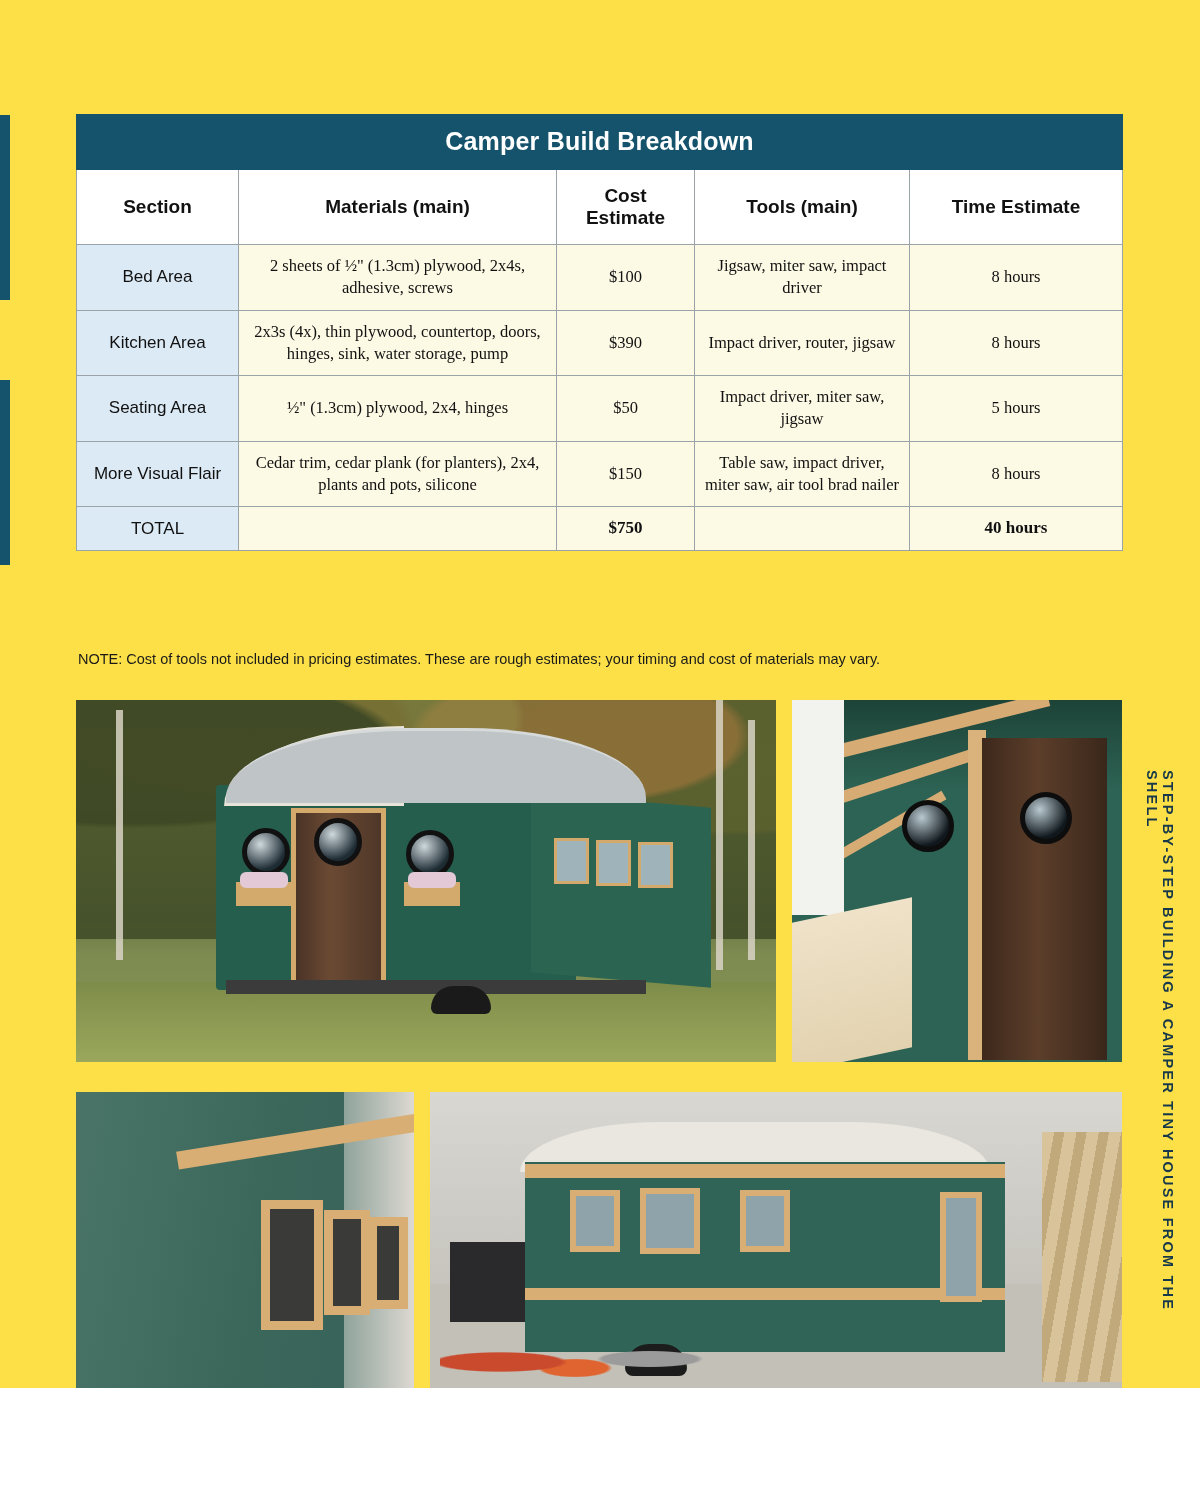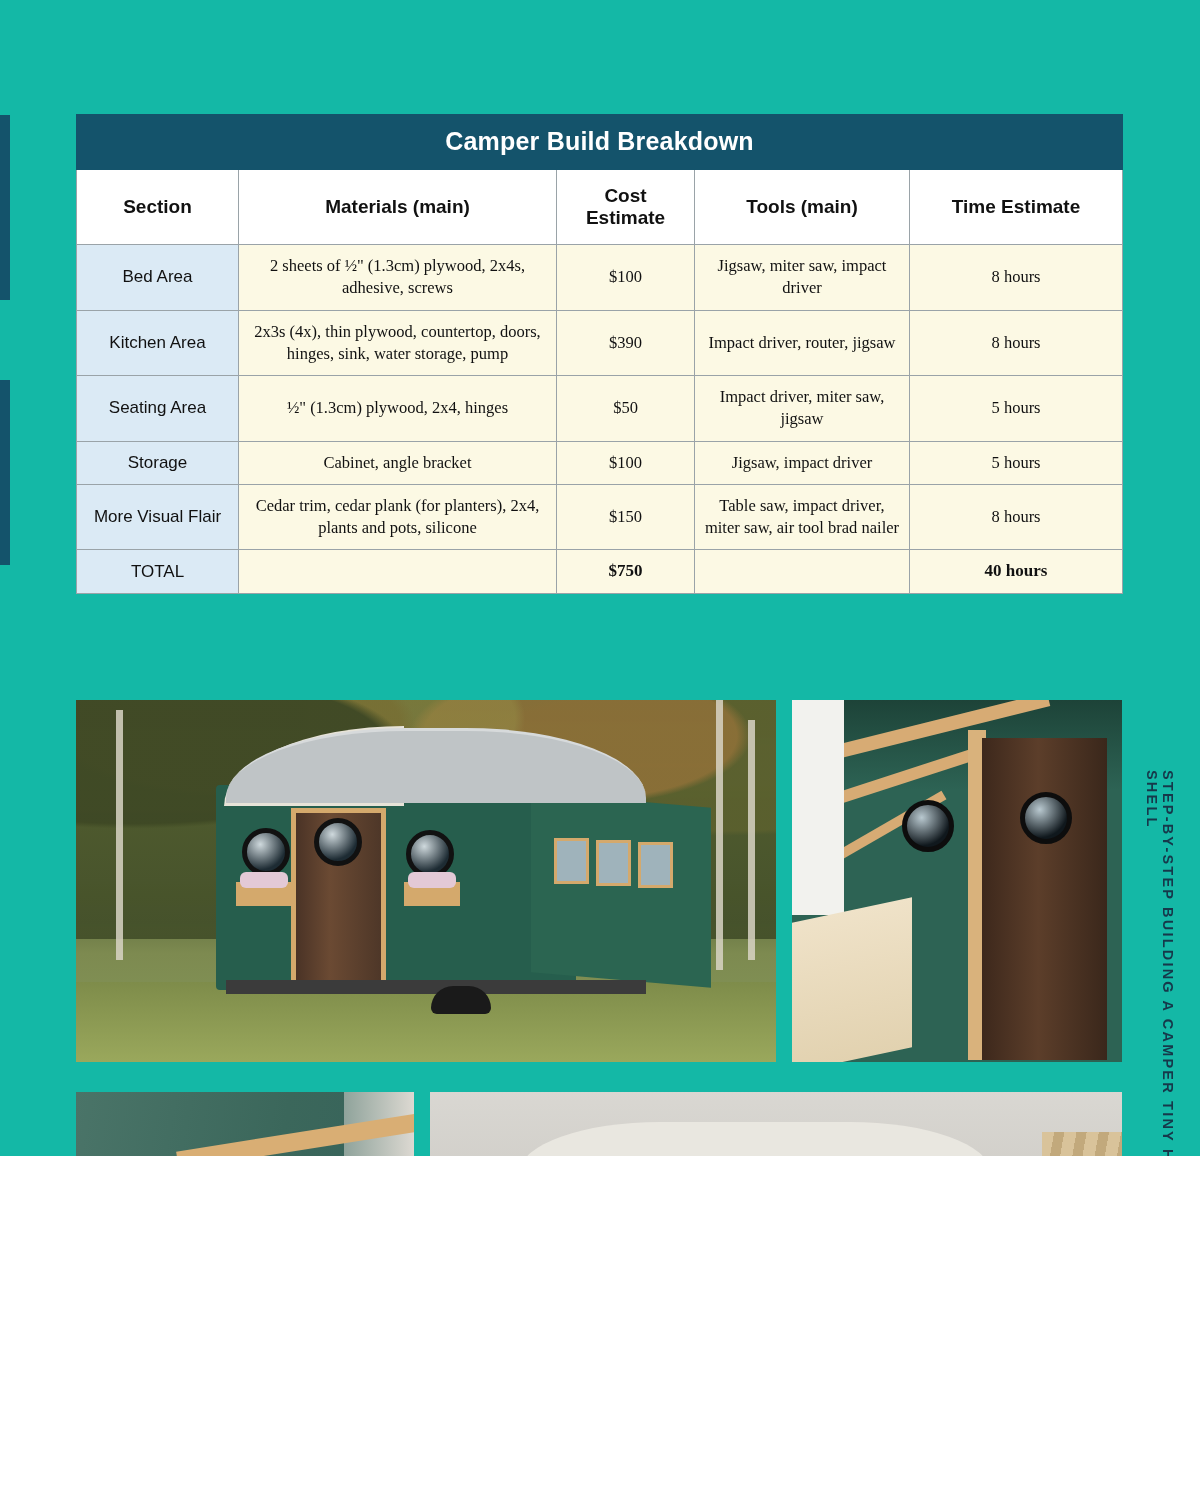--- a/index.html
+++ b/index.html
@@ -4,23 +4,23 @@
 <style>
   * { box-sizing: border-box; }
   html, body {
     margin: 0; padding: 0;
     width: 1200px; height: 1500px;
     background: #ffffff;
     font-family: "Liberation Sans", sans-serif;
   }
   .page {
     position: relative;
-    width: 1200px; height: 1156px;
+    width: 1200px; height: 1388px;
     overflow: hidden;
-    background: #14b8a6;
+    background: #fde047;
   }
 
   
   .edge-mark {
     position: absolute;
     left: 0;
     width: 10px;
     background: #14536b;
   }
   .edge-mark.top { top: 115px; height: 185px; }
@@ -269,44 +269,38 @@
           <td class="cell">8 hours</td>
         </tr>
         <tr>
           <td class="sec">Seating Area</td>
           <td class="cell">½" (1.3cm) plywood, 2x4, hinges</td>
           <td class="cell">$50</td>
           <td class="cell">Impact driver, miter saw, jigsaw</td>
           <td class="cell">5 hours</td>
         </tr>
         <tr>
-          <td class="sec">Storage</td>
-          <td class="cell">Cabinet, angle bracket</td>
-          <td class="cell">$100</td>
-          <td class="cell">Jigsaw, impact driver</td>
-          <td class="cell">5 hours</td>
-        </tr>
-        <tr>
           <td class="sec">More Visual Flair</td>
           <td class="cell">Cedar trim, cedar plank (for planters), 2x4, plants and pots, silicone</td>
           <td class="cell">$150</td>
           <td class="cell">Table saw, impact driver, miter saw, air tool brad nailer</td>
           <td class="cell">8 hours</td>
         </tr>
         <tr class="total">
           <td class="sec">TOTAL</td>
           <td class="cell empty"></td>
           <td class="cell total-b">$750</td>
           <td class="cell empty"></td>
           <td class="cell total-b">40 hours</td>
         </tr>
       </tbody>
     </table>
   </div>
 
+  <div class="note">NOTE: Cost of tools not included in pricing estimates. These are rough estimates; your timing and cost of materials may vary.</div>
 
   <div class="photo ph1">
     <div class="sky"></div>
     <div class="trees"></div>
     <div class="trunk" style="left:40px; top:10px; height:250px;"></div>
     <div class="trunk" style="left:640px; top:0px; height:270px;"></div>
     <div class="trunk" style="left:672px; top:20px; height:240px;"></div>
     <div class="grass"></div>
     <div class="body"></div>
     <div class="body2"></div>

